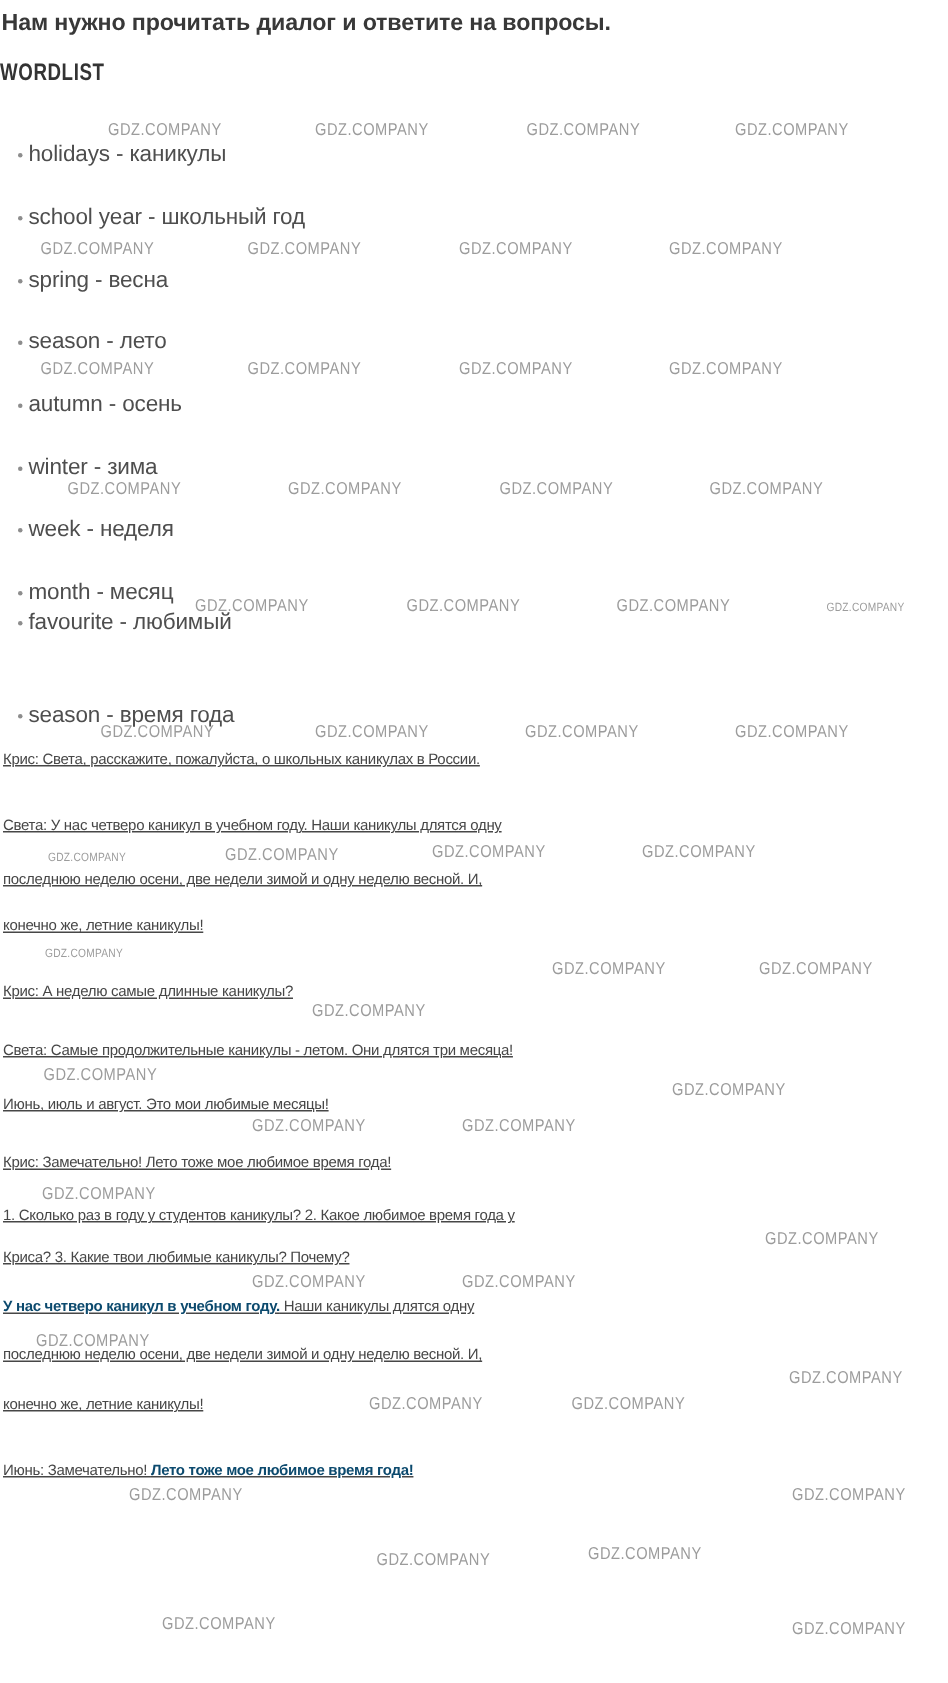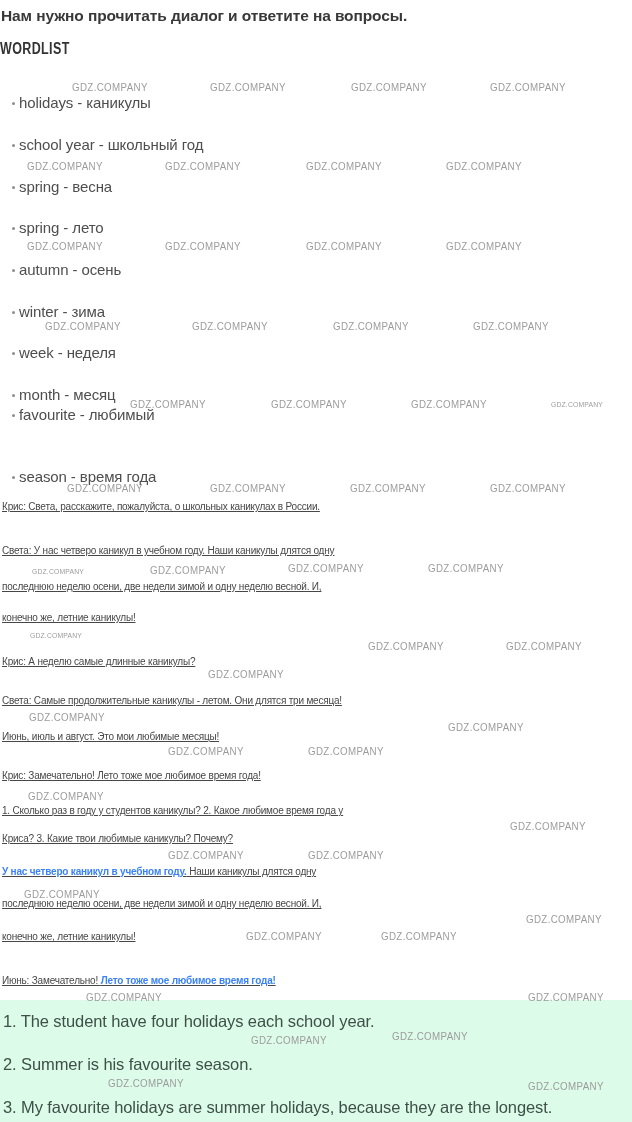--- a/index.html
+++ b/index.html
@@ -44,40 +44,35 @@
     width:3px;height:3px;border-radius:50%;
     background:#8d8d8d;margin-top:8px;flex:none;
   }
   .wl-text{margin-left:4px;white-space:nowrap;}
   .line{
     position:absolute;left:2px;
     font-size:10px;color:#474747;letter-spacing:-0.2px;
     white-space:nowrap;
     text-decoration:underline;
   }
-  .line b{font-weight:700;color:#3b82f6;text-align:center;}
+  .line b{font-weight:700;color:#0c4a6e;text-align:center;}
   
   .answers{
     position:absolute;left:0;top:1000px;width:632px;height:122px;z-index:0;
   }
   .ans-line{
     position:absolute;left:3px;
     font-size:16.5px;letter-spacing:-0.1px;white-space:nowrap;
   }
 </style>
 </head>
 <body>
 
 <div id="screen">
 
-  <div class="answers" style="background: rgb(221, 251, 233);">
-    <div class="ans-line" style="top: 12px; color: rgb(62, 80, 72);">1. The student have four holidays each school year.</div>
-    <div class="ans-line" style="top: 55px; color: rgb(62, 80, 72);">2. Summer is his favourite season.</div>
-    <div class="ans-line" style="top: 98px; color: rgb(62, 80, 72);">3. My favourite holidays are summer holidays, because they are the longest.</div>
-  </div>
 
   <div class="wm-layer">
       <span class="wm" style="left: 72px; top: 81px; color: rgb(156, 156, 156);">GDZ.COMPANY</span>
       <span class="wm" style="left: 210px; top: 81px; color: rgb(156, 156, 156);">GDZ.COMPANY</span>
       <span class="wm" style="left: 351px; top: 81px; color: rgb(156, 156, 156);">GDZ.COMPANY</span>
       <span class="wm" style="left: 490px; top: 81px; color: rgb(156, 156, 156);">GDZ.COMPANY</span>
       <span class="wm" style="left: 27px; top: 160px; color: rgb(156, 156, 156);">GDZ.COMPANY</span>
       <span class="wm" style="left: 165px; top: 160px; color: rgb(156, 156, 156);">GDZ.COMPANY</span>
       <span class="wm" style="left: 306px; top: 160px; color: rgb(156, 156, 156);">GDZ.COMPANY</span>
       <span class="wm" style="left: 446px; top: 160px; color: rgb(156, 156, 156);">GDZ.COMPANY</span>
@@ -137,21 +132,21 @@
     <div class="wl-item" style="top:136px">
         <span class="wl-dot"></span>
         <span class="wl-text">school year - школьный год</span>
       </div>
     <div class="wl-item" style="top:178px">
         <span class="wl-dot"></span>
         <span class="wl-text">spring - весна</span>
       </div>
     <div class="wl-item" style="top:219px">
         <span class="wl-dot"></span>
-        <span class="wl-text">spring - лето</span>
+        <span class="wl-text">season - лето</span>
       </div>
     <div class="wl-item" style="top:261px">
         <span class="wl-dot"></span>
         <span class="wl-text">autumn - осень</span>
       </div>
     <div class="wl-item" style="top:303px">
         <span class="wl-dot"></span>
         <span class="wl-text">winter - зима</span>
       </div>
     <div class="wl-item" style="top:344px">

